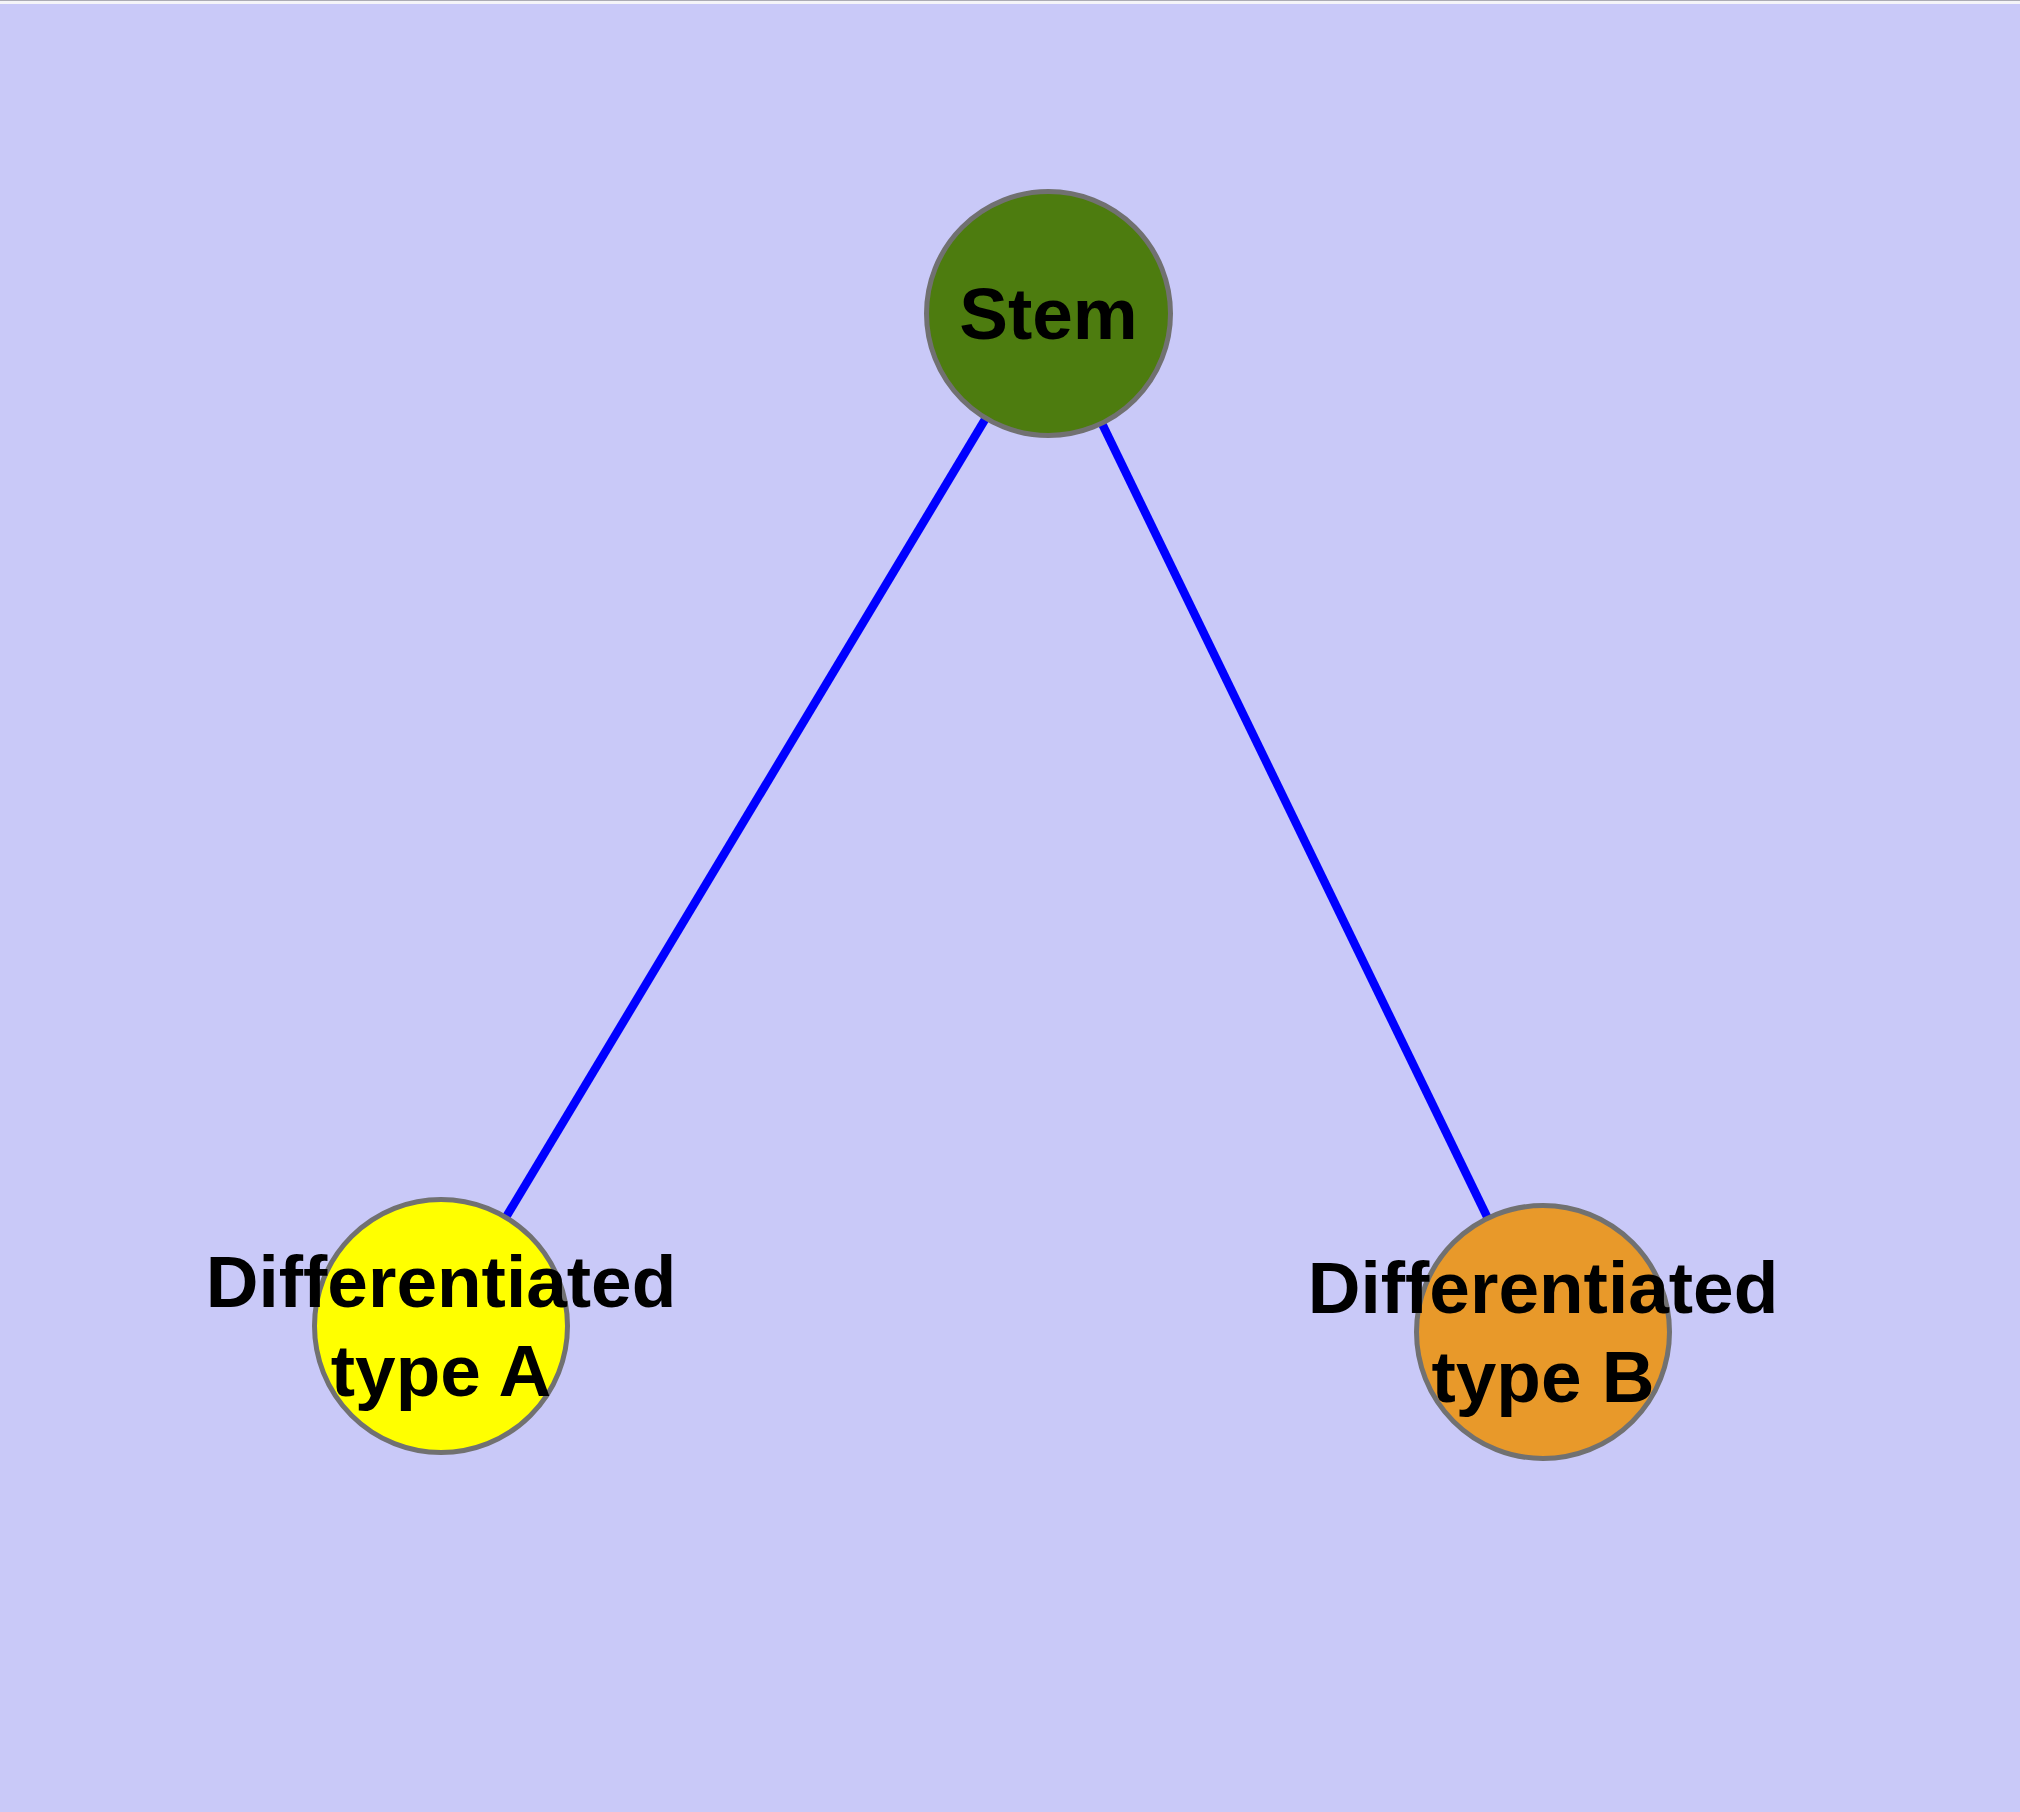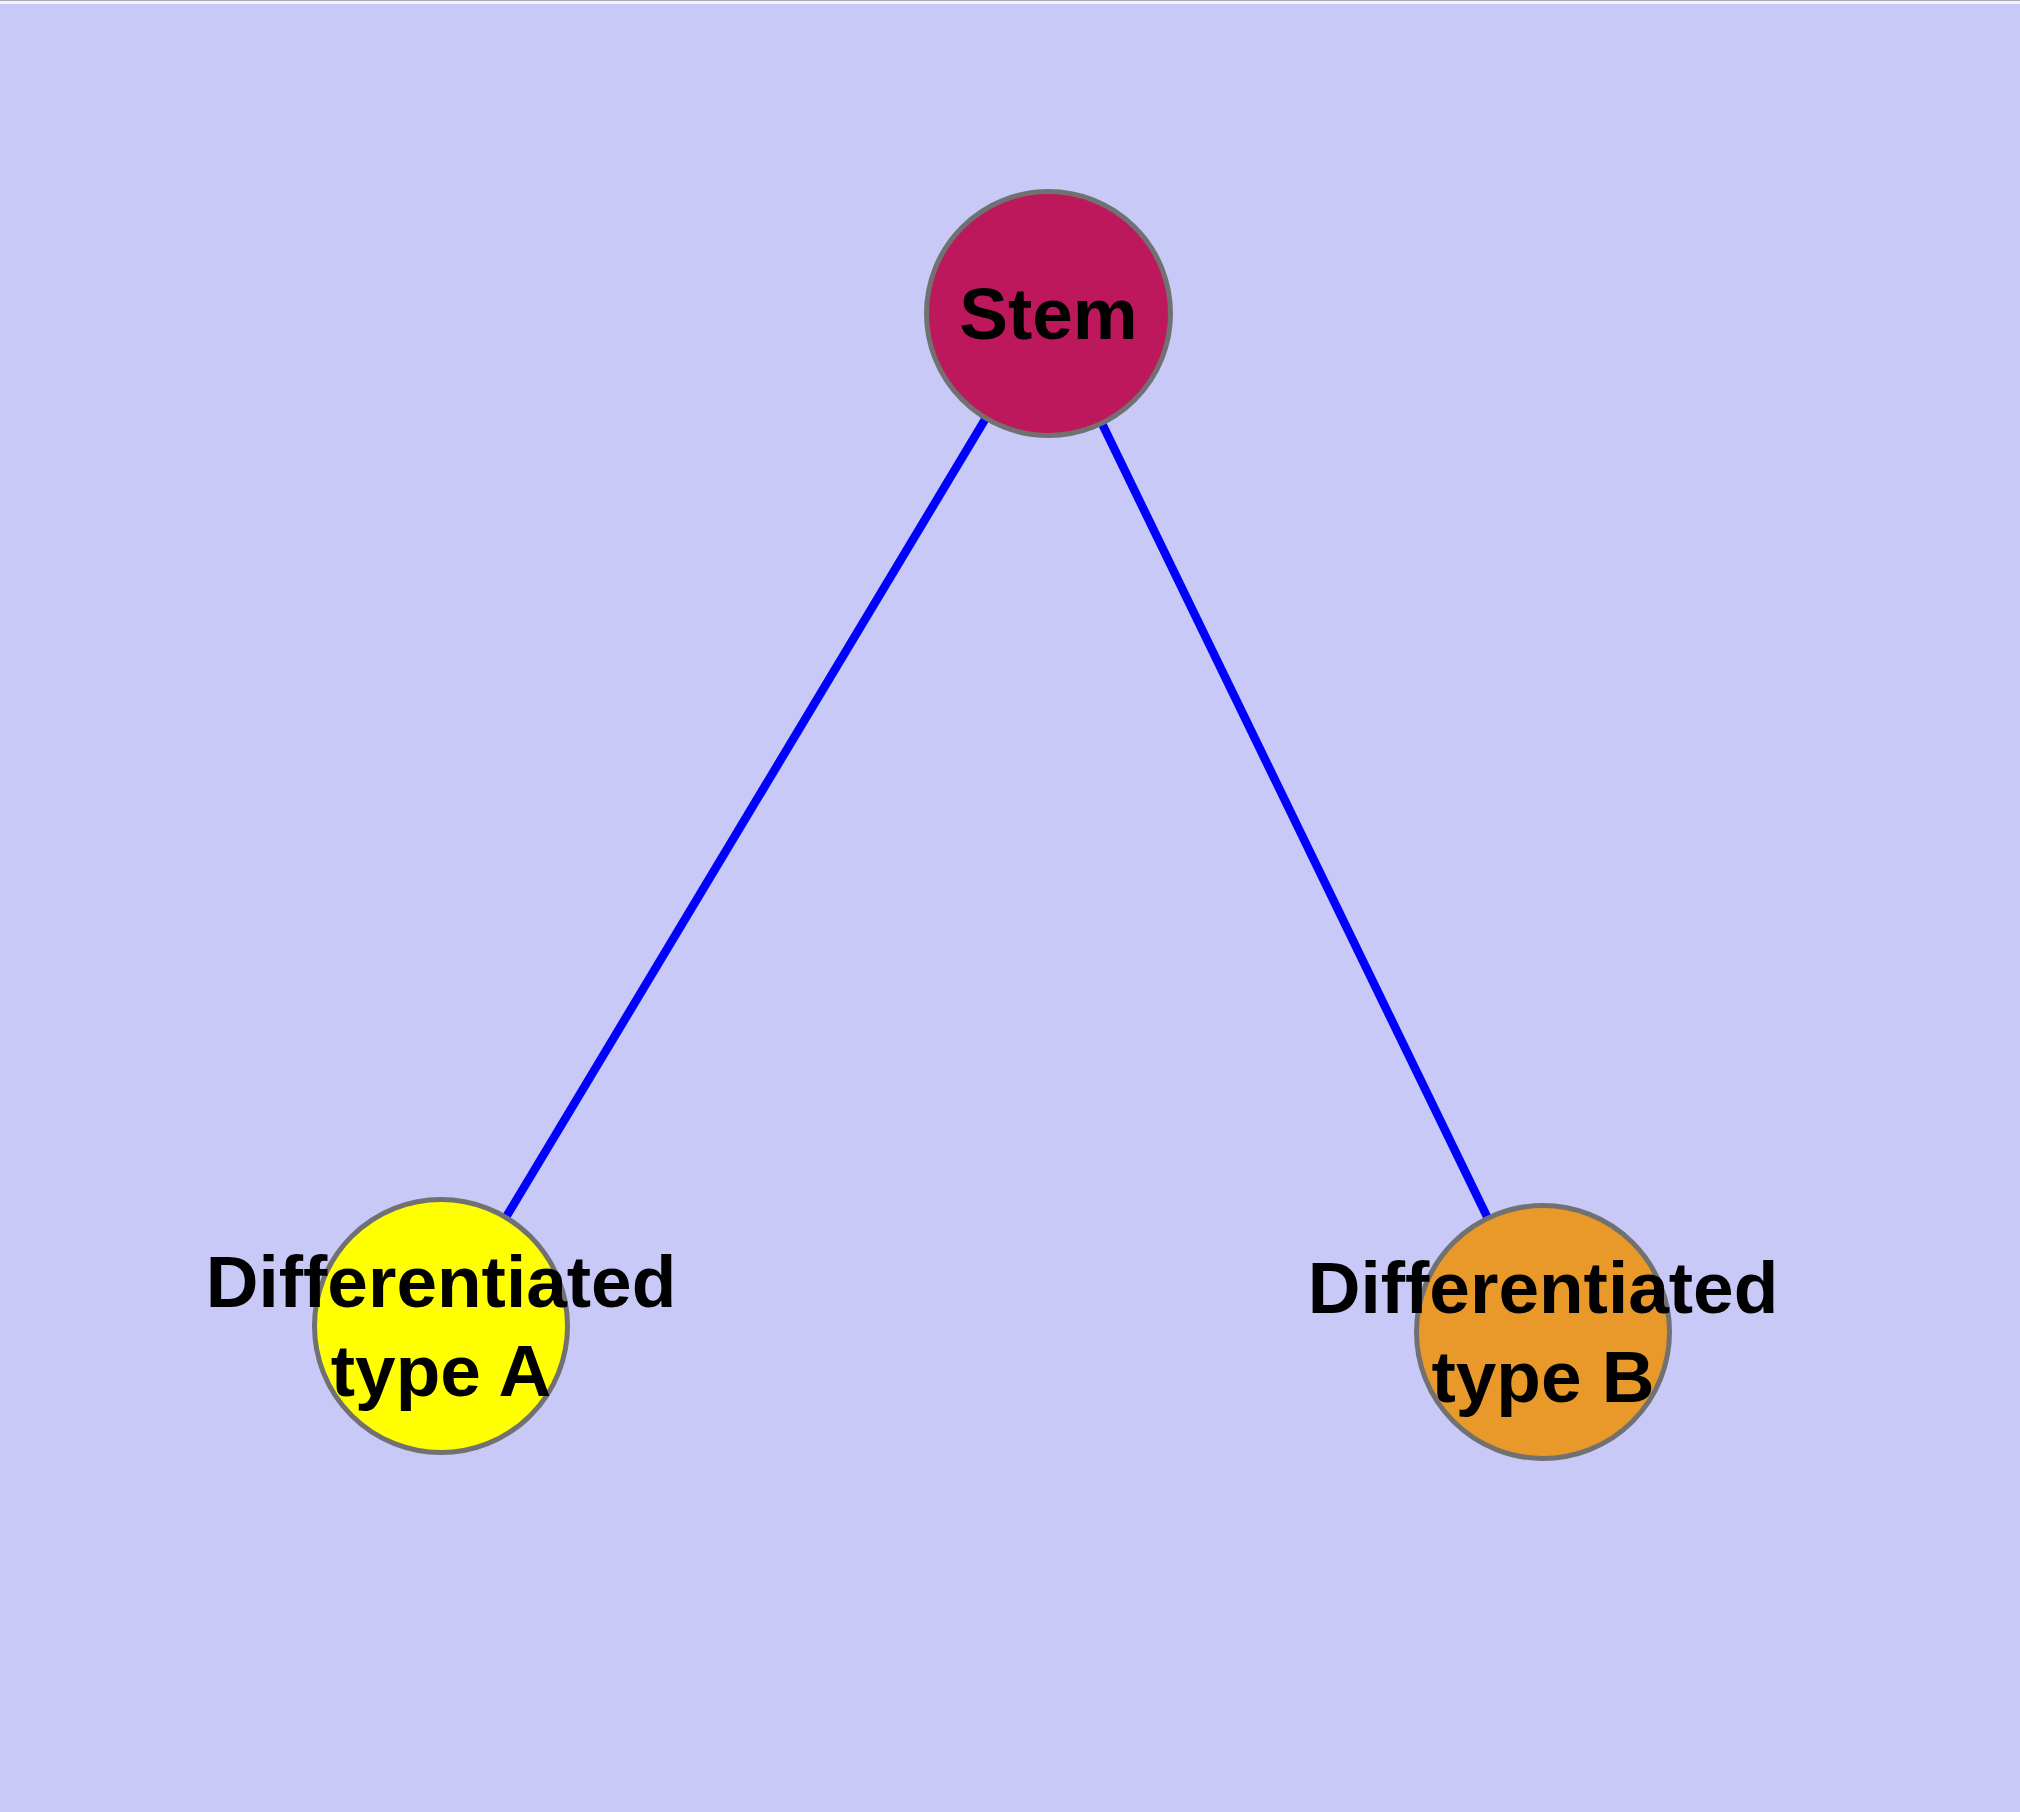--- a/index.html
+++ b/index.html
@@ -55,21 +55,21 @@
 
 <div class="canvas" style="background: rgb(201, 201, 248);">
 
   <div class="top-strip"></div>
 
   <svg class="edges" width="2021" height="1812" viewBox="0 0 2384 2138">
     <line x1="1237" y1="370" x2="520" y2="1564" stroke="#0000FF" stroke-width="10"></line>
     <line x1="1237" y1="370" x2="1820" y2="1571" stroke="#0000FF" stroke-width="10"></line>
   </svg>
 
-  <div class="node" style="left: 924px; top: 189px; width: 249px; height: 249px; background: #be185d; border-color: rgb(113, 113, 113);">
+  <div class="node" style="left: 924px; top: 189px; width: 249px; height: 249px; background: #4d7c0f; border-color: rgb(113, 113, 113);">
     <span class="node-label">Stem</span>
   </div>
 
   <div class="node" style="left: 312px; top: 1197px; width: 258px; height: 258px; background: rgb(255, 255, 0); border-color: rgb(113, 113, 113);">
     <span class="node-label">Differentiated
 type A</span>
   </div>
 
   <div class="node" style="left: 1414px; top: 1203px; width: 258px; height: 258px; background: rgb(232, 153, 42); border-color: rgb(113, 113, 113);">
     <span class="node-label">Differentiated

